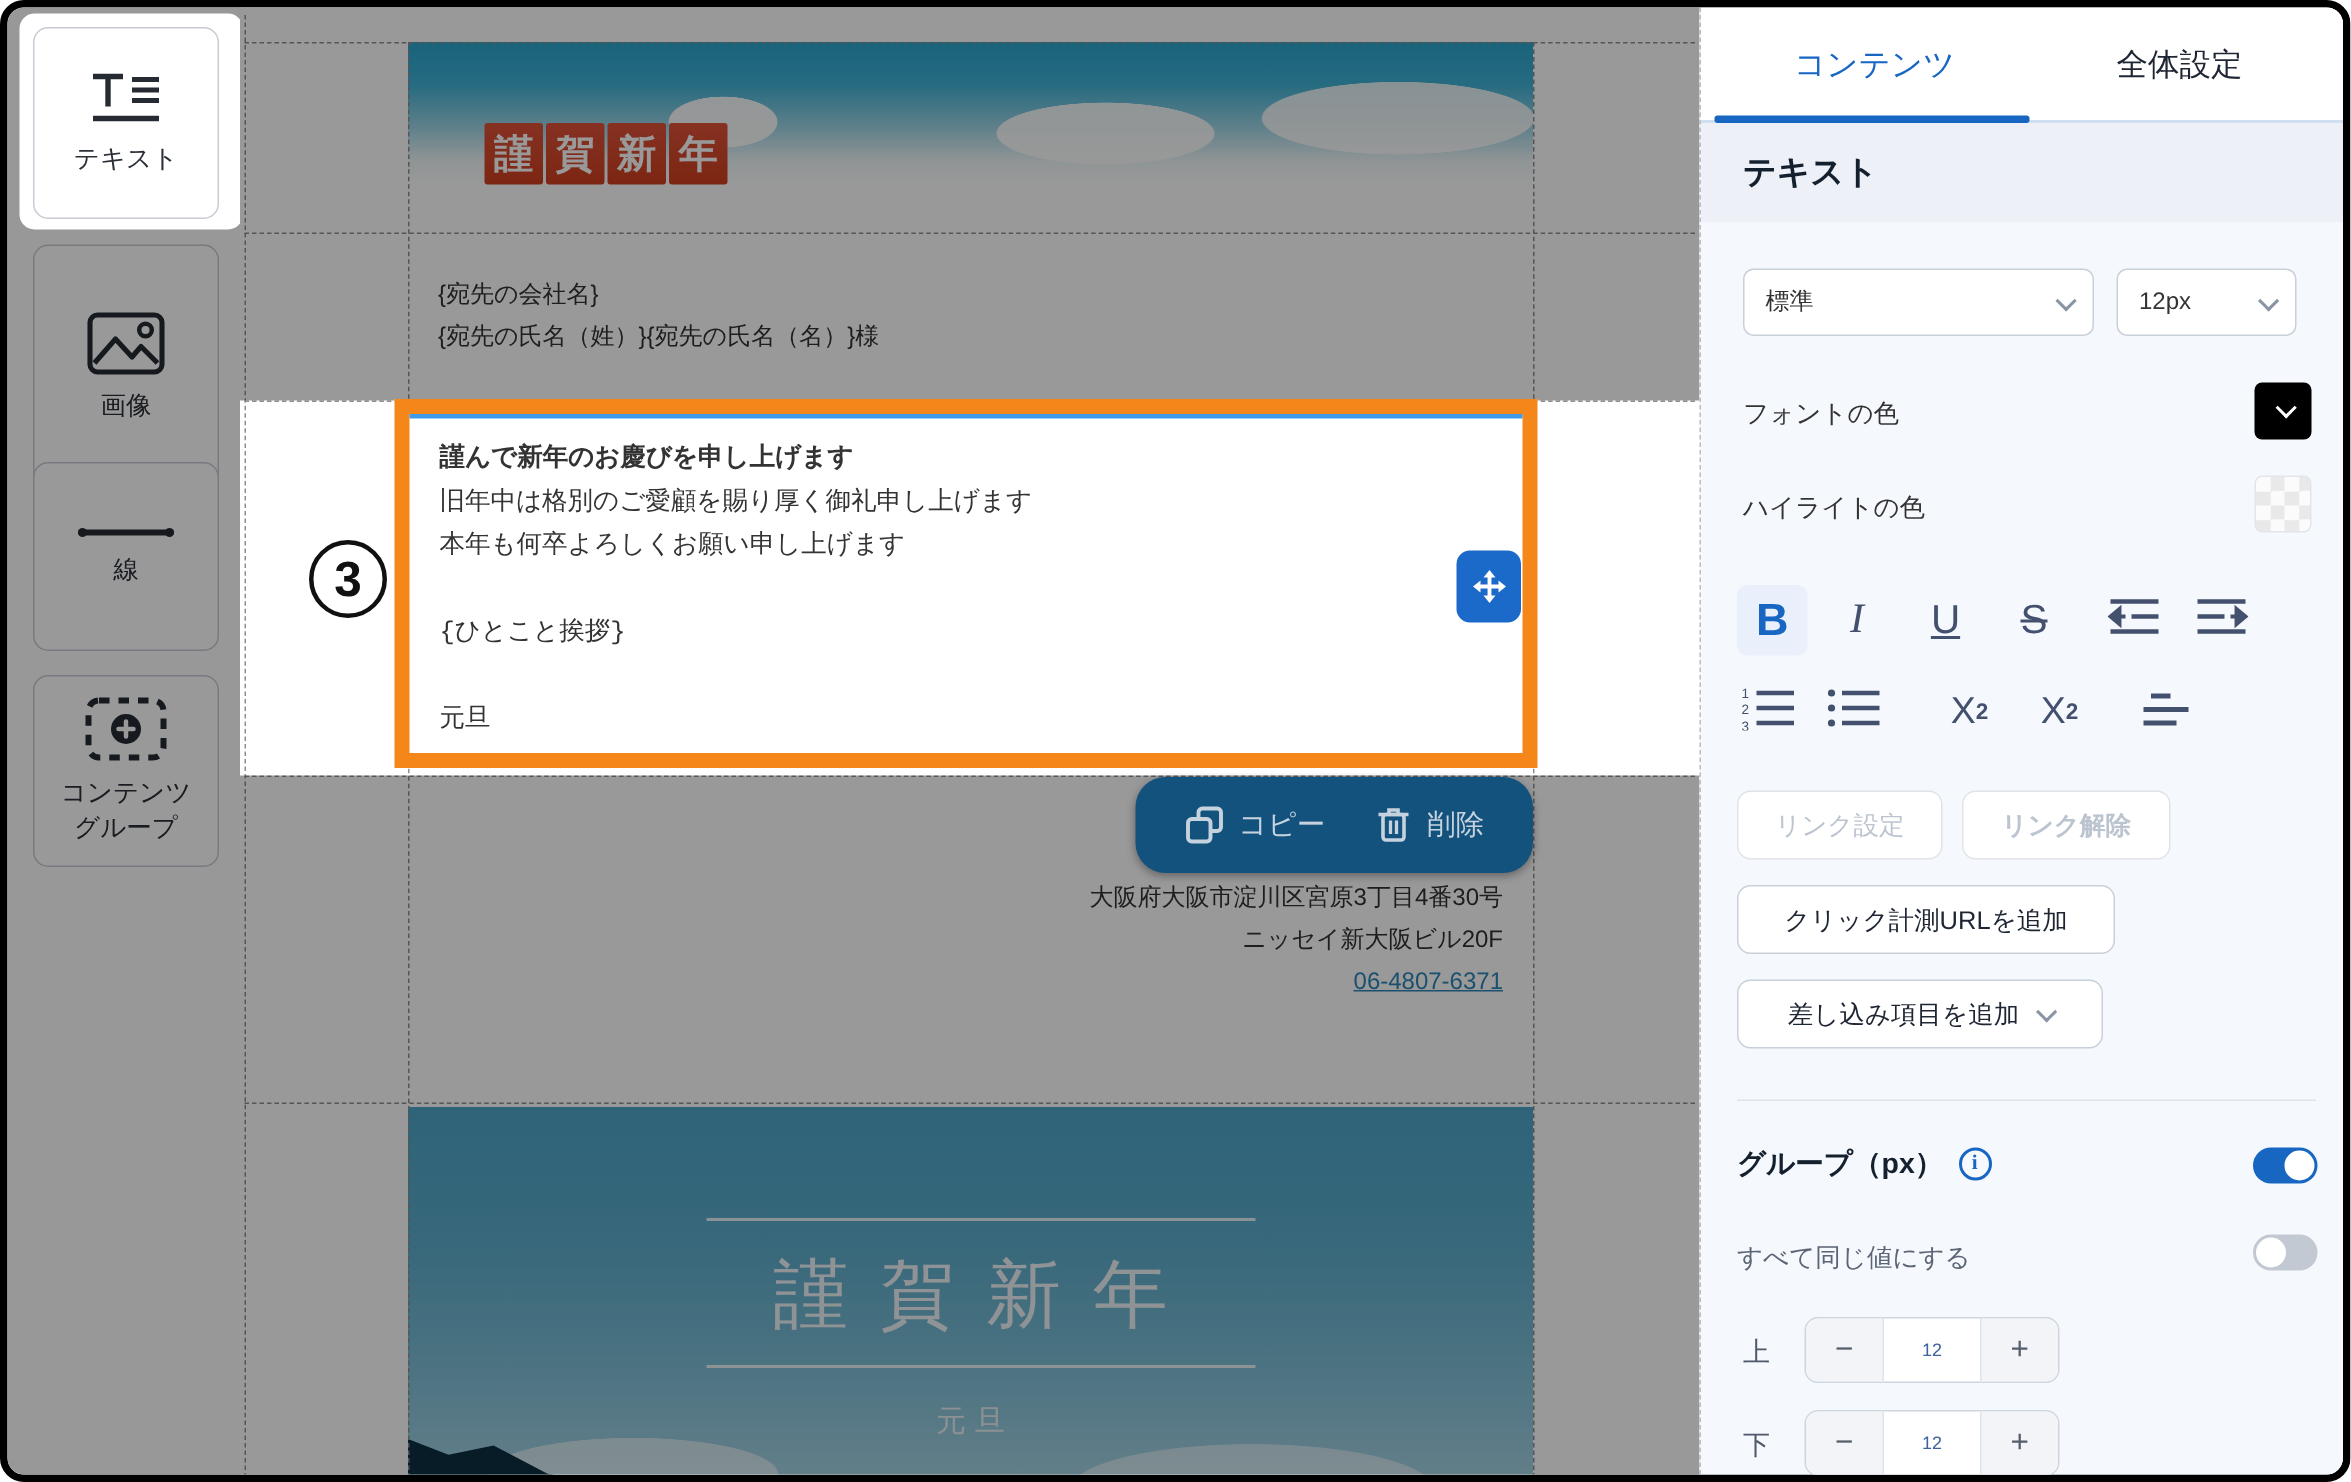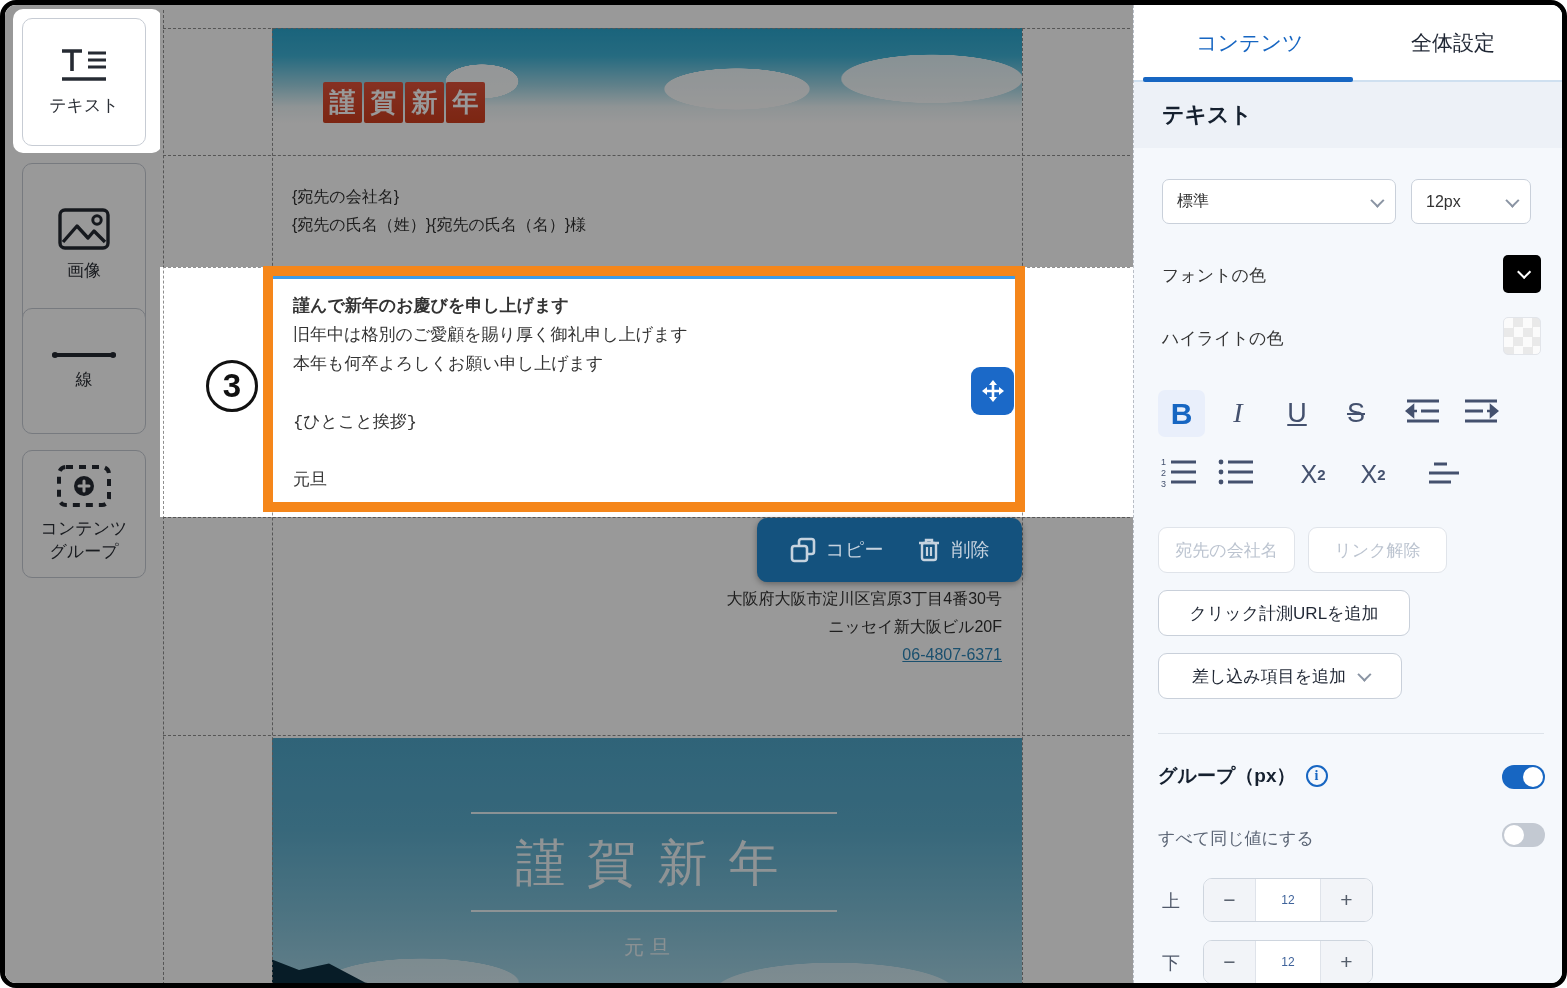--- a/index.html
+++ b/index.html
@@ -54,21 +54,21 @@
   .gline.bold { font-weight:bold; }
 
   .move-handle { position:absolute; left:811px; top:362px; width:43px; height:48px; background:#1b69c8;
                  border-radius:9px; z-index:7; display:flex; align-items:center; justify-content:center; cursor:move; }
 
   .step-badge { position:absolute; left:46px; top:355px; width:52px; height:52px; border-radius:50%;
                 background:#fff; border:3px solid #111; z-index:7; display:flex; align-items:center;
                 justify-content:center; font-size:33px; font-weight:bold; color:#111; }
 
   .blk-toolbar { position:absolute; left:597px; top:513px; width:265px; height:64px; background:#14527e;
-                 border-radius:10px; z-index:7; display:flex; align-items:center; justify-content:center;
+                 border-radius:20px; z-index:7; display:flex; align-items:center; justify-content:center;
                  gap:34px; box-shadow:0 2px 6px rgba(0,0,0,.35); }
   .tb-btn { display:flex; align-items:center; gap:10px; color:#c6d3df; font-size:19px; cursor:pointer; }
 
   .sender { position:absolute; right:131px; top:552px; text-align:right; font-size:16px;
             line-height:28px; color:#333; z-index:1; }
   .sender .phone { color:#2e86b8; text-decoration:underline; }
 
   .footer-img { position:absolute; left:112px; top:733px; width:750px; height:255px;
     background:
       radial-gradient(160px 40px at 20% 96%, rgba(255,255,255,.55) 0 60%, rgba(255,255,255,0) 61%),
@@ -131,21 +131,21 @@
   .fmt-sup { left:1288px; top:452px; width:40px; height:34px; font-size:25px; }
   .fmt-sub { left:1348px; top:452px; width:40px; height:34px; font-size:25px; }
   .fmt-al { left:1422px; top:455px; }
   .fmt sup,.fmt sub { font-size:15px; font-weight:bold; }
 
   .pbtn { position:absolute; background:#fff; border-radius:9px; display:flex; align-items:center;
           justify-content:center; font-size:17px; cursor:pointer; }
   .pbtn.disabled { border:1px solid #e0e4ea; color:#bcc4d0; }
   .pbtn.enabled { border:1px solid #c9d0da; color:#1f2633; }
   #btn-linkset { left:1153px; top:522px; width:137px; height:46px; }
-  #btn-linkunset { left:1303px; top:522px; width:139px; height:46px; }
+  #btn-linkunset { left:1303px; top:522px; width:139px; height:46px;font-weight:bold; }
   #btn-clickurl { left:1153px; top:585px; width:252px; height:46px; }
   #btn-merge { left:1153px; top:648px; width:244px; height:46px; gap:12px; }
 
   .divider { position:absolute; left:1153px; top:728px; width:386px; border-top:1px solid #dde3ea; }
 
   .pad-label { position:absolute; left:1153px; top:758px; font-size:19px; font-weight:bold; color:#15202f;
                display:flex; align-items:center; gap:10px; }
   .info-i { width:22px; height:22px; border:2px solid #1766c2; border-radius:50%; color:#1766c2;
             font-size:14px; font-weight:bold; display:inline-flex; align-items:center; justify-content:center;
             font-family:"Liberation Serif","DejaVu Serif",serif; cursor:pointer; }
@@ -361,21 +361,21 @@
   <div class="fmt fmt-sub">
     <span>X</span>
       <sub>2</sub>
   </div>
   <div class="fmt fmt-al">
     <svg width="34" height="26" viewBox="0 0 34 26">
       <path d="M7 4 H20 M2 13 H32 M2 22 H24" stroke="#44516e" stroke-width="3.2"></path>
     </svg>
   </div>
 
-  <div class="pbtn disabled" id="btn-linkset">宛先の会社名</div>
+  <div class="pbtn disabled" id="btn-linkset">リンク設定</div>
   <div class="pbtn disabled" id="btn-linkunset">リンク解除</div>
   <div class="pbtn enabled" id="btn-clickurl">クリック計測URLを追加</div>
   <div class="pbtn enabled" id="btn-merge">
     <span>差し込み項目を追加</span>
     <span class="chev"></span>
   </div>
 
   <div class="divider"></div>
 
   <div class="pad-label">

